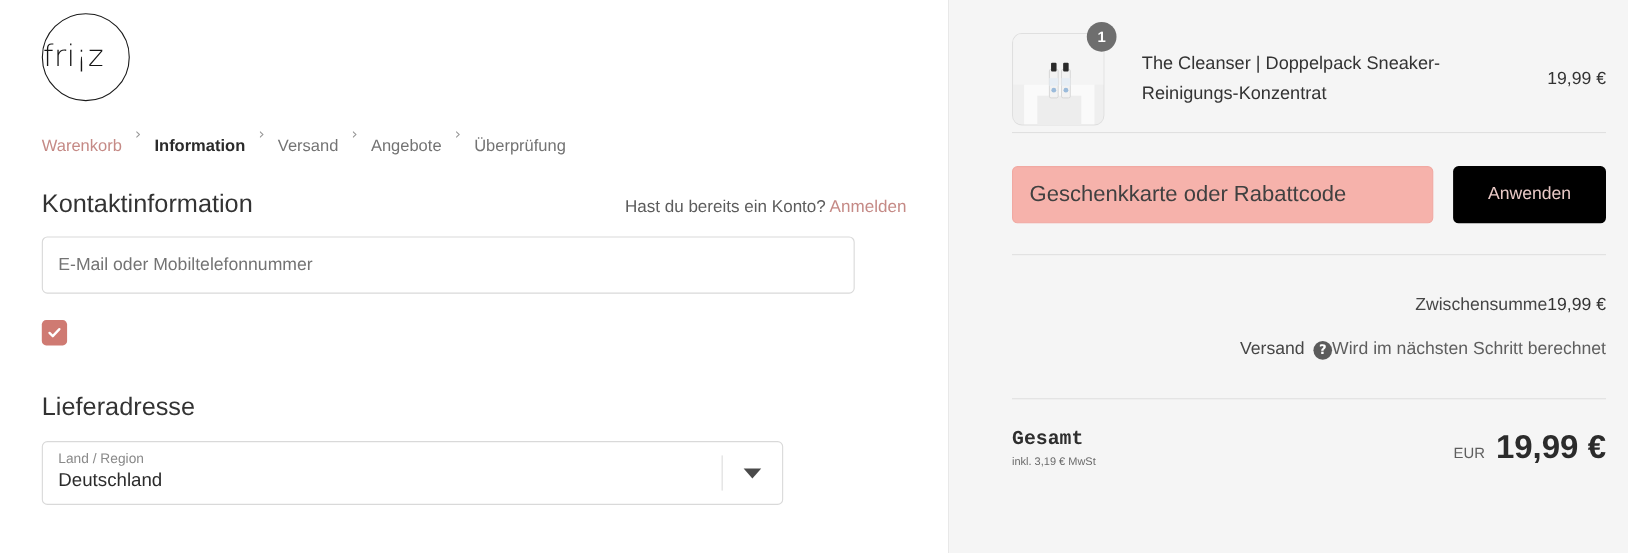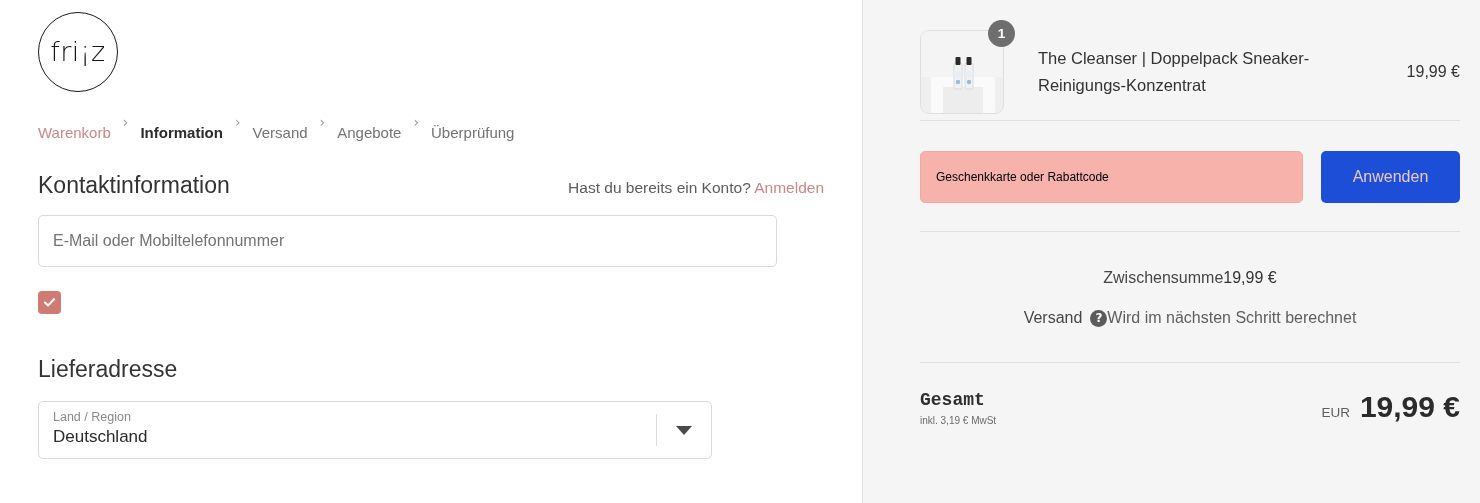--- a/index.html
+++ b/index.html
@@ -18,21 +18,21 @@
     border-right: 1px solid #e3e3e3;
     position: relative;
   }
   .left-inner { padding: 0 38px; }
 
   .logo-wrap { padding-top: 12px; height: 100px; }
   .logo-circle {
     width: 80px; height: 80px;
     border: 1.6px solid #1a1a1a;
     border-radius: 50%;
-    display: flex; align-items: center; justify-content: center;
+    display: flex; align-items: center; 
     margin-left: 0;
   }
   .logo-text {
     font-size: 27px;
     letter-spacing: 0.5px;
     color: #141414;
     font-family: "DejaVu Sans", sans-serif;
     font-weight: 300;
     line-height: 1;
     position: relative;
@@ -156,32 +156,32 @@
   .divider { height: 1px; background: #e0e0e0; }
 
   .disc-row { display: flex; gap: 18px; padding: 30px 0 28px 0; }
   .disc-input {
     flex: 1; height: 52px;
     background: #f6b2ab;
     border: 1px solid #f1a9a2;
     border-radius: 5px;
     display: flex; align-items: center; padding: 0 15px;
   }
-  .disc-input .ph { font-size: 12px; color: #000000; }
+  .disc-input .ph { font-size: 20px; color: #404040; }
   .disc-btn {
     width: 139px; height: 52px;
-    background: #1d4ed8;
+    background: #000000;
     border-radius: 5px;
     display: flex; align-items: center; justify-content: center;
     font-size: 16px; color: #e9c9c6;
   }
 
   .sum-block { padding: 26px 0 24px 0; }
   .sum-row {
-    display: flex; align-items: center; justify-content: center;
+    display: flex; align-items: center; justify-content: flex-end;
     height: 40px;
   }
   .sum-label { font-size: 16px; color: #464646; display: flex; align-items: center; gap: 8px; }
   .sum-value { font-size: 16px; color: #333333; }
   .sum-value.muted { color: #5e5e5e; }
   .help-icon {
     width: 17px; height: 17px; border-radius: 50%;
     background: #5b5b5b; color: #ffffff;
     font-size: 12px; font-weight: bold;
     display: flex; align-items: center; justify-content: center;

